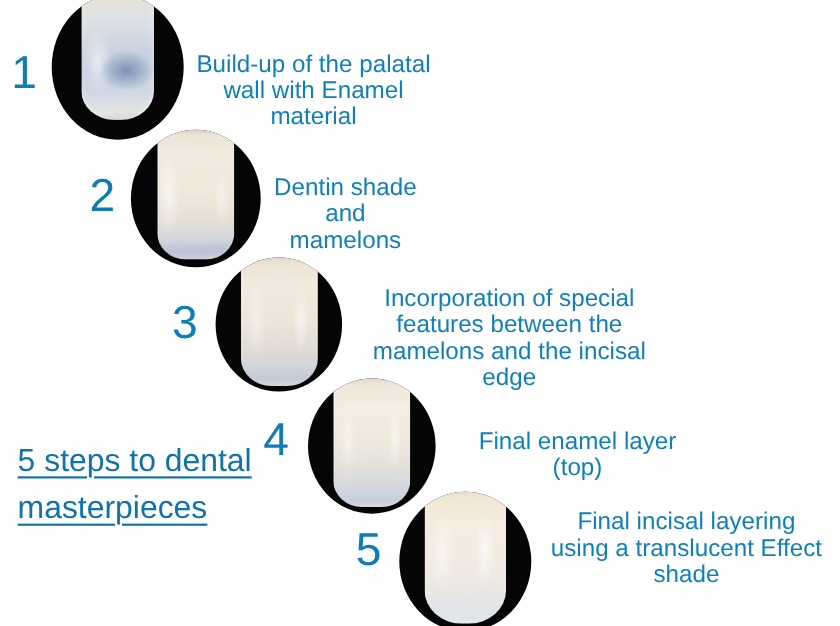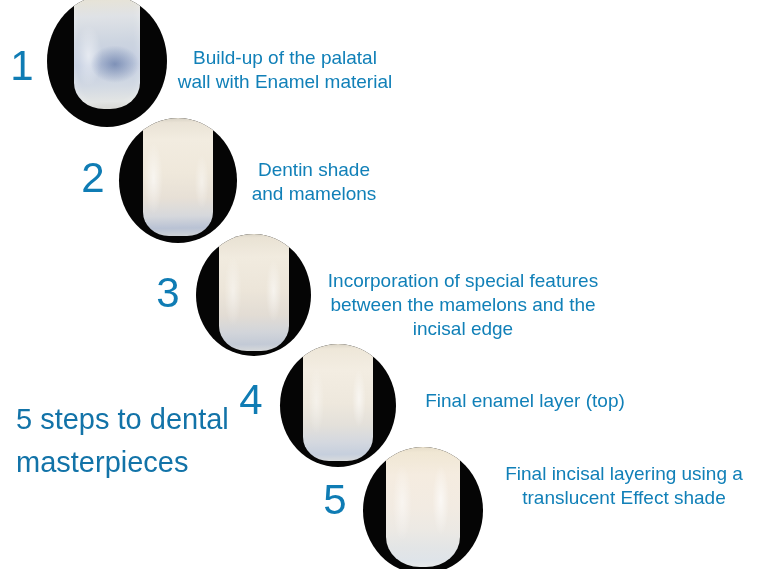--- a/index.html
+++ b/index.html
@@ -31,21 +31,21 @@
     font-size: 42px;
     font-weight: 400;
     line-height: 1;
     letter-spacing: 0px;
     text-align: center;
     width: 40px;
   }
   .caption {
     position: absolute;
     color: #1180b8;
-    font-size: 19px;
+    font-size: 22px;
     line-height: 24px;
     text-align: center;
     font-weight: 400;
   }
 
   
   .photo {
     position: absolute;
     border-radius: 50%;
     background: #050505;
@@ -159,20 +159,21 @@
     position: absolute;
     left: 16px;
     top: 398px;
     width: 230px;
   }
   #headline {
     color: #1273a8;
     font-size: 29px;
     line-height: 43px;
     font-weight: 400;
+    text-decoration: underline;
     text-underline-offset: 5px;
     text-decoration-thickness: 2px;
     margin: 0;
   }
   #credit {
     color: #9d9d9d;
     font-size: 13px;
     line-height: 16px;
     margin: 16px 0 0 0;
     white-space: nowrap;
@@ -197,21 +198,21 @@
       <div class="tooth t2"></div>
     </div>
     <div class="caption" style="left:244px; top:158px; width:140px;">Dentin shade and mamelons</div>
   </div>
 
   <div class="step">
     <div class="step-num" style="left:148px; top:272px;">3</div>
     <div class="photo" style="left:196px; top:234px; width:115px; height:122px;">
       <div class="tooth t3"></div>
     </div>
-    <div class="caption" style="left:322px; top:269px; width:282px;">Incorporation of special features between the mamelons and the incisal edge</div>
+    <div class="caption" style="left:322px; top:259px; width:282px;">Incorporation of special features between the mamelons and the incisal edge</div>
   </div>
 
   <div class="step">
     <div class="step-num" style="left:231px; top:379px;">4</div>
     <div class="photo" style="left:280px; top:344px; width:116px; height:123px;">
       <div class="tooth t4"></div>
     </div>
     <div class="caption" style="left:420px; top:389px; width:210px;">Final enamel layer (top)</div>
   </div>
 

